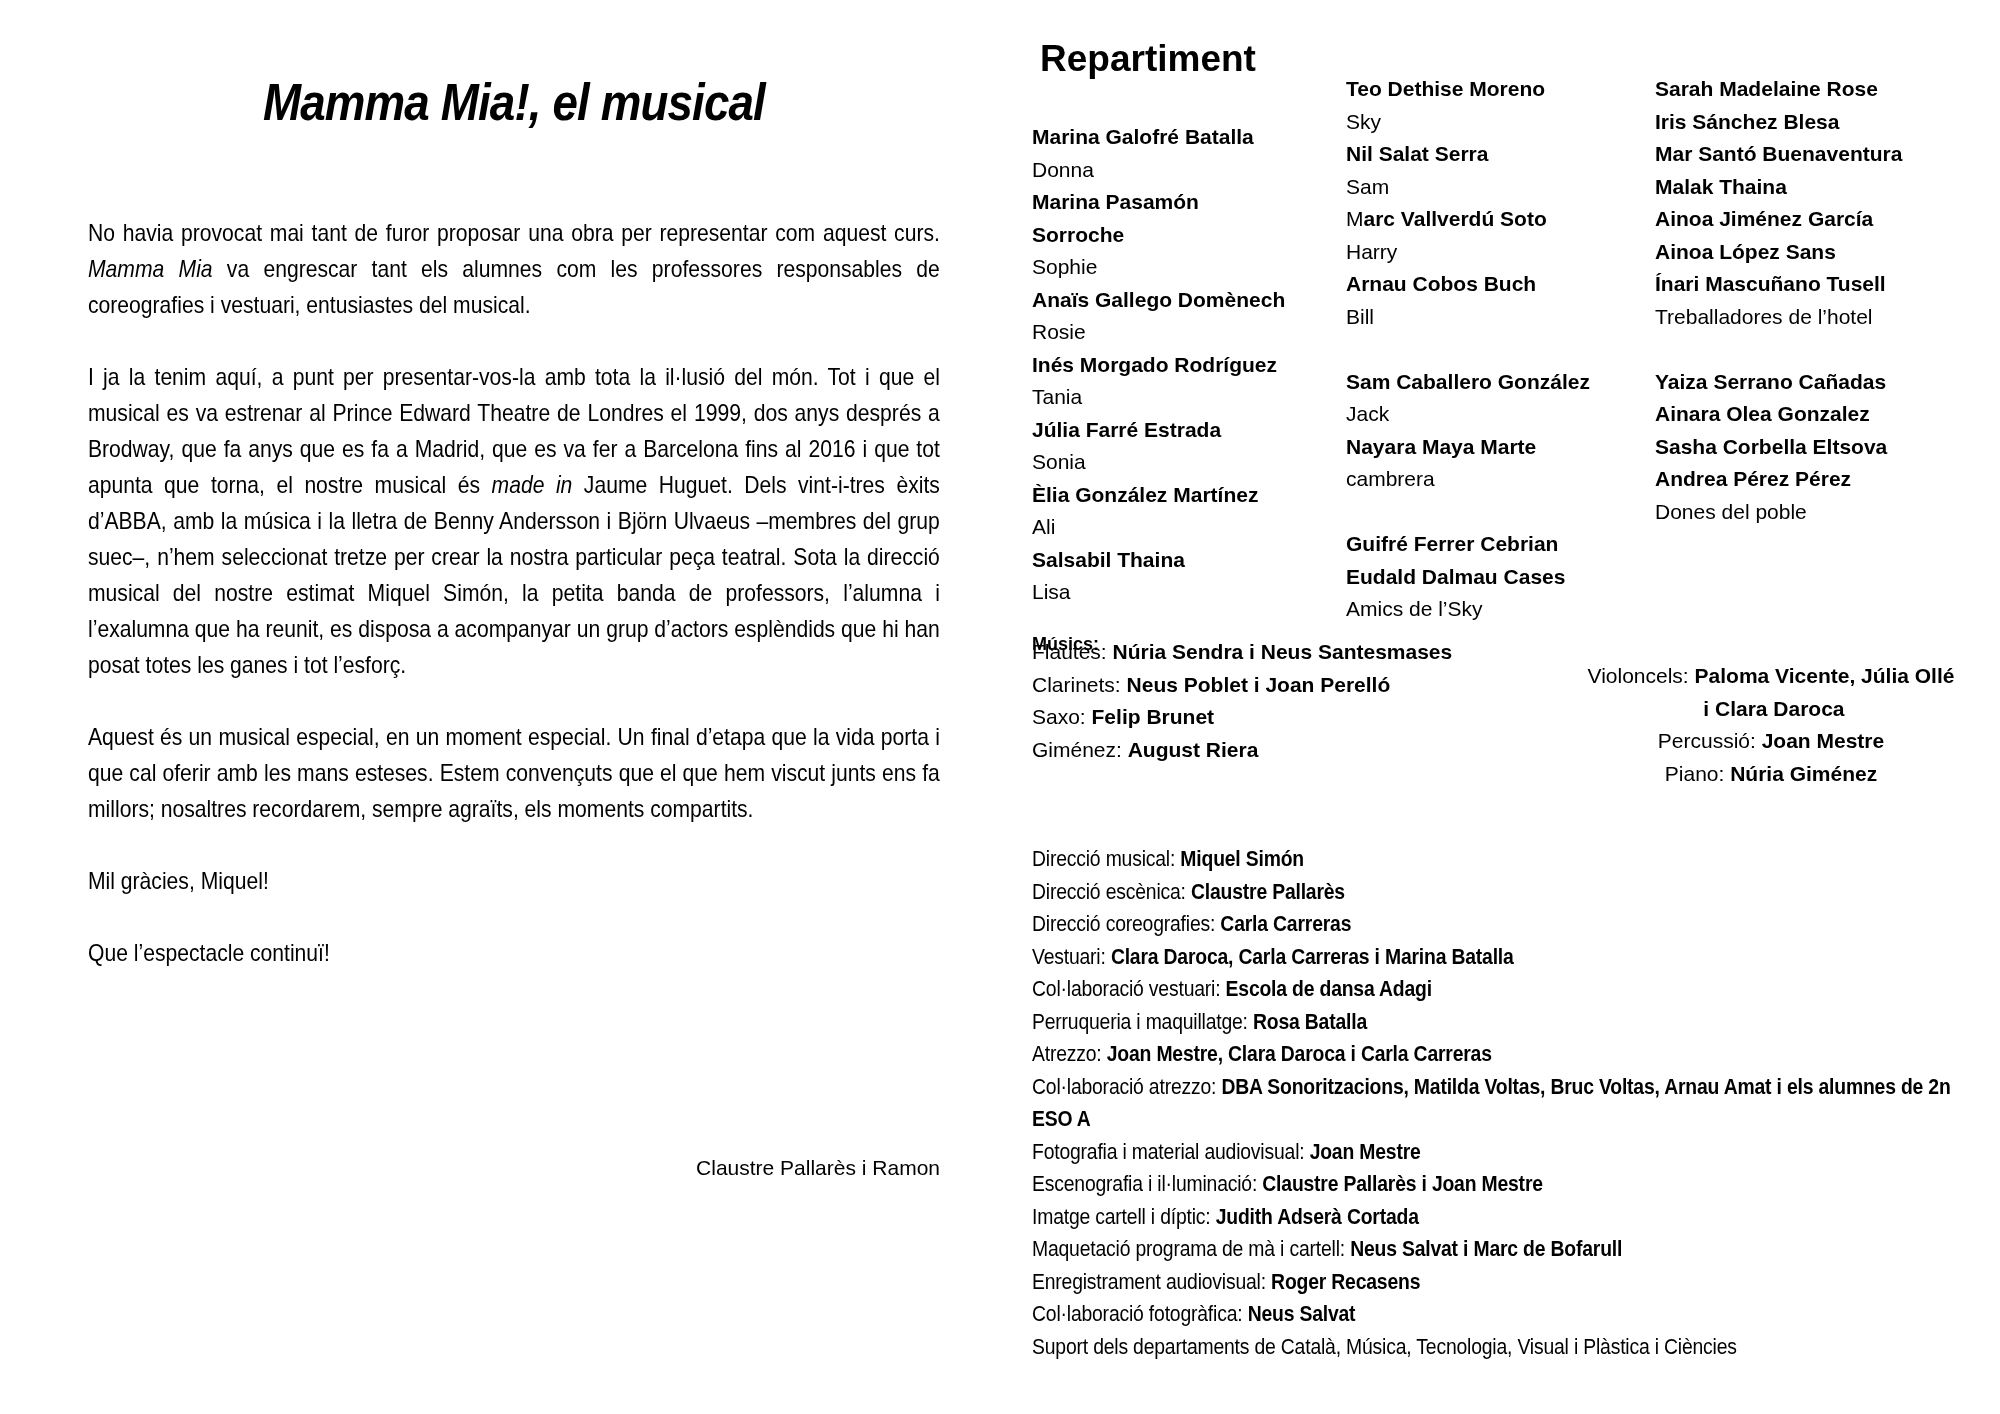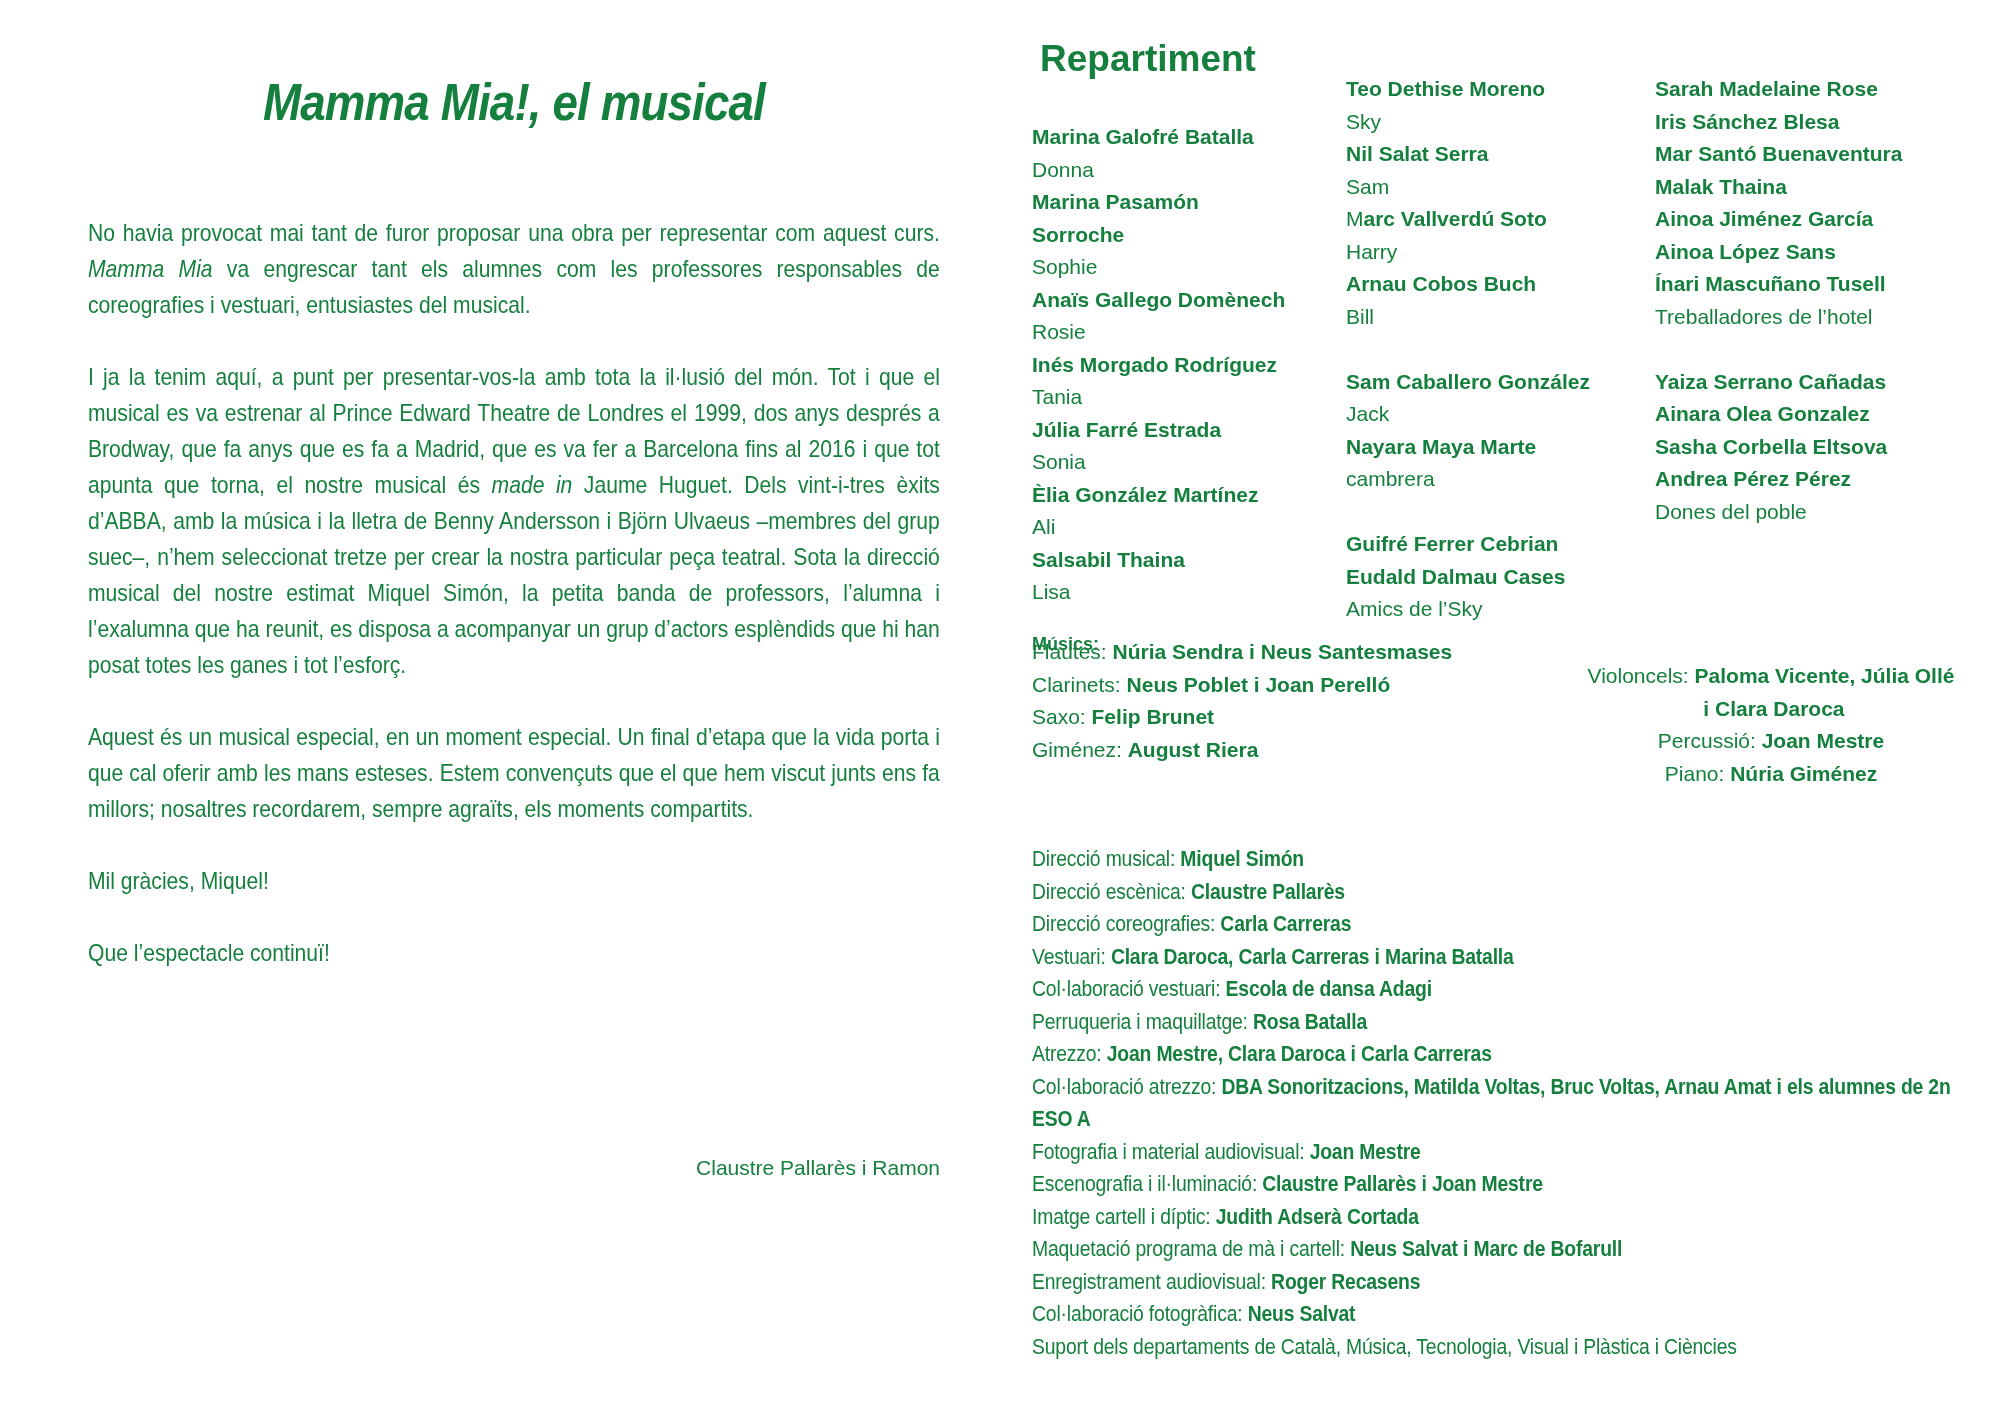--- a/index.html
+++ b/index.html
@@ -1,17 +1,17 @@
 <!DOCTYPE html>
 <html><head>
 <meta charset="utf-8">
 <style>
   html,body{margin:0;padding:0;background:#e8e8e8;}
   .page{position:relative;width:2000px;height:1414px;background:#ffffff;overflow:hidden;
-        font-family:"Liberation Sans",sans-serif;color:#15803d;}
+        font-family:"Liberation Sans",sans-serif;color:#000000;}
   .b{font-weight:700;}
   .i{font-style:italic;}
   .line{min-height:32.5px;line-height:32.5px;white-space:pre-wrap;}
   .sp{min-height:32.5px;}
   .title{position:absolute;left:88px;top:74px;width:968px;font-size:52px;line-height:56px;
          font-weight:700;font-style:italic;text-align:center;letter-spacing:-1px;
          transform:scaleX(0.88);transform-origin:0 0;}
   .paras{position:absolute;left:88px;top:215px;width:968px;font-size:24px;line-height:36px;
          text-align:justify;transform:scaleX(0.88);transform-origin:0 0;}
   .para{margin:0 0 36px 0;}

